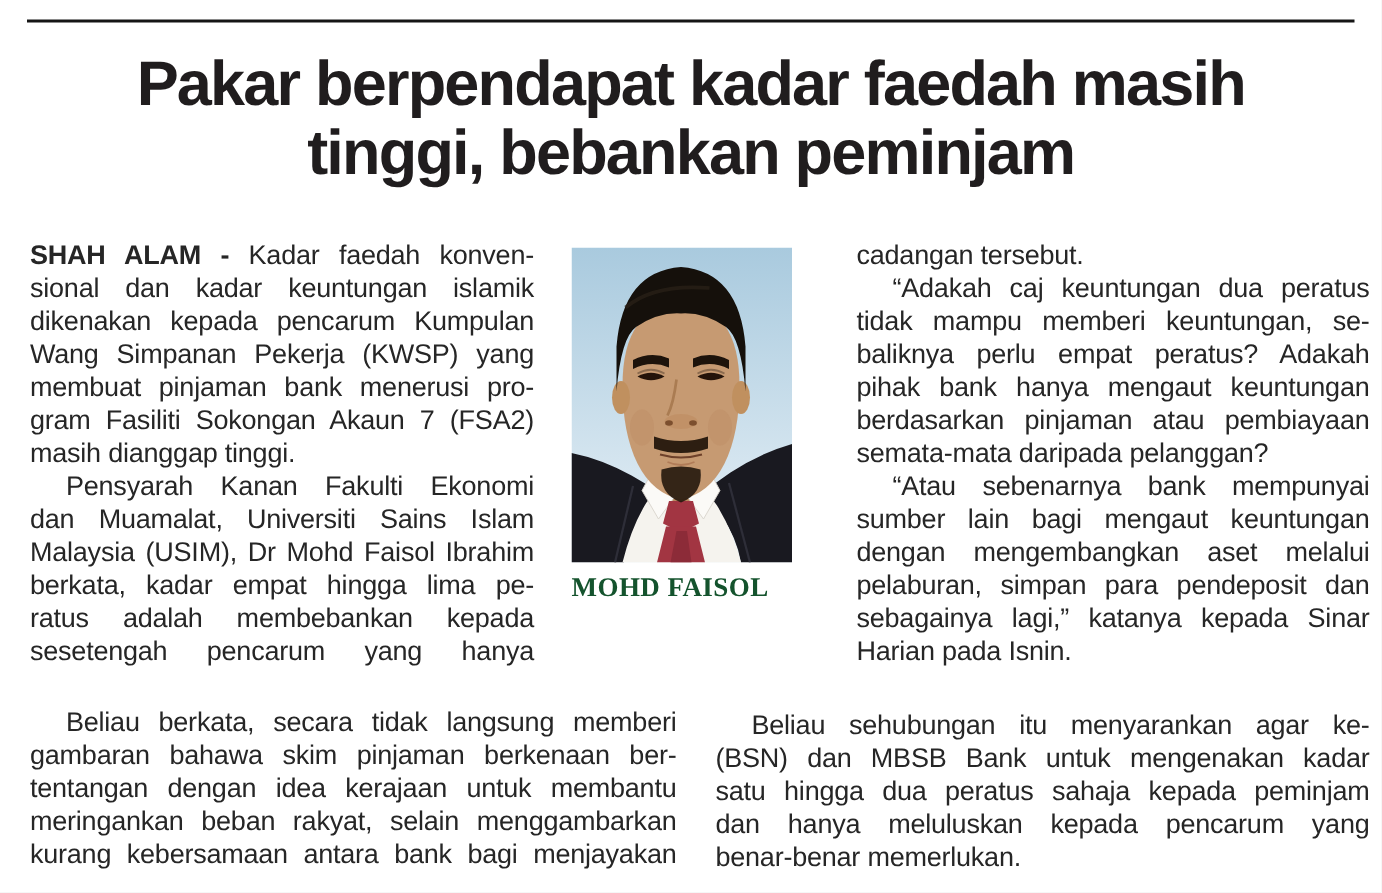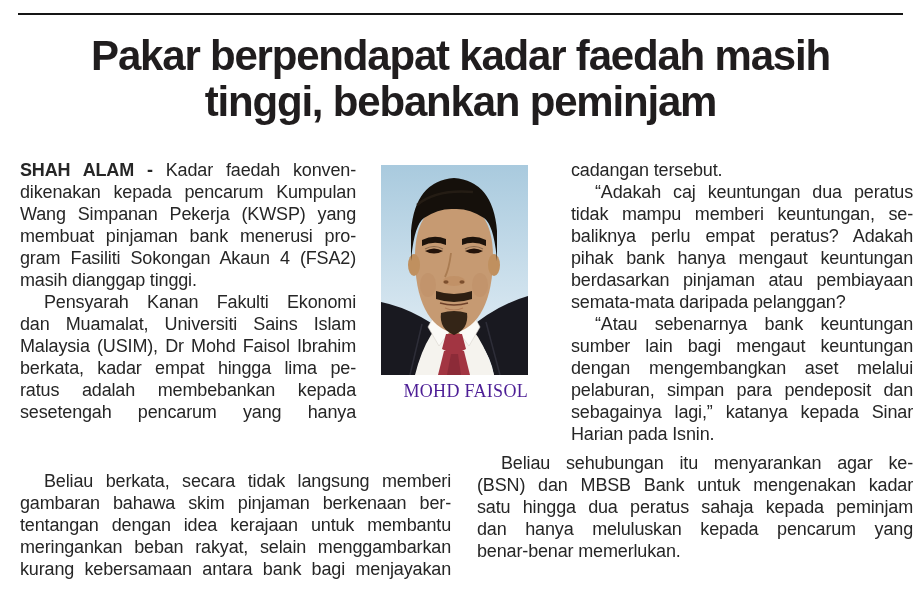--- a/index.html
+++ b/index.html
@@ -21,47 +21,48 @@
   }
   .col { position:absolute; font-size:18px; line-height:22px; letter-spacing:-0.15px; color:#262626; }
   .col .line { text-align:justify; text-align-last:justify; text-justify:inter-word; white-space:normal; }
   .col .line.last { text-align:left; text-align-last:left; }
   .col .line.ind { text-indent:24px; }
   .col .b { font-weight:bold; }
   .col .i { }
   .left-narrow  { left:20px;  top:159px; width:336px; }
   .left-wide    { left:20px;  top:470px; width:431px; }
   .right-narrow { left:571px; top:159px; width:342px; }
-  .right-wide   { left:477px; top:452px; width:436px; }
+  .right-wide   { left:477px; top:472px; width:436px; }
   .photo-fig { position:absolute; left:381px; top:165px; width:147px; height:210px; }
   .photo-fig svg { display:block; width:147px; height:210px; }
   .photo-caption {
     position:absolute; left:381px; top:381px; width:147px;
-    text-align:right; font-family:"Liberation Serif","DejaVu Serif",serif;
-    font-weight:normal; font-size:18px; letter-spacing:0.3px; color:#4c1d95;
+    text-align:left; font-family:"Liberation Serif","DejaVu Serif",serif;
+    font-weight:bold; font-size:18px; letter-spacing:0.3px; color:#14532d;
   }
 </style>
 </head>
 <body>
 
 <div class="page">
 
   <div class="top-rule"></div>
 
   <div class="headline">
     <div>Pakar berpendapat kadar faedah masih</div>
     <div>tinggi, bebankan peminjam</div>
   </div>
 
   <div class="col left-narrow">
       <div class="line"><span class="b">SHAH ALAM - </span><span>Kadar faedah konven-</span></div>
+      <div class="line"><span>sional dan kadar keuntungan islamik</span></div>
       <div class="line"><span>dikenakan kepada pencarum Kumpulan</span></div>
       <div class="line"><span>Wang Simpanan Pekerja (KWSP) yang</span></div>
       <div class="line"><span>membuat pinjaman bank menerusi pro-</span></div>
-      <div class="line"><span>gram Fasiliti Sokongan Akaun 4 (FSA2)</span></div>
+      <div class="line"><span>gram Fasiliti Sokongan Akaun 7 (FSA2)</span></div>
       <div class="line last"><span>masih dianggap tinggi.</span></div>
       <div class="line ind"><span>Pensyarah Kanan Fakulti Ekonomi</span></div>
       <div class="line"><span>dan Muamalat, Universiti Sains Islam</span></div>
       <div class="line"><span>Malaysia (USIM), Dr Mohd Faisol Ibrahim</span></div>
       <div class="line"><span>berkata, kadar empat hingga lima pe-</span></div>
       <div class="line"><span>ratus adalah membebankan kepada</span></div>
       <div class="line"><span>sesetengah pencarum yang hanya</span></div>
     </div>
   <div class="col left-wide">
       <div class="line ind"><span>Beliau berkata, secara tidak langsung memberi</span></div>
@@ -71,21 +72,21 @@
       <div class="line"><span>kurang kebersamaan antara bank bagi menjayakan</span></div>
     </div>
   <div class="col right-narrow">
       <div class="line last"><span>cadangan tersebut.</span></div>
       <div class="line ind"><span>“Adakah caj keuntungan dua peratus</span></div>
       <div class="line"><span>tidak mampu memberi keuntungan, se-</span></div>
       <div class="line"><span>baliknya perlu empat peratus? Adakah</span></div>
       <div class="line"><span>pihak bank hanya mengaut keuntungan</span></div>
       <div class="line"><span>berdasarkan pinjaman atau pembiayaan</span></div>
       <div class="line last"><span>semata-mata daripada pelanggan?</span></div>
-      <div class="line ind"><span>“Atau sebenarnya bank keuntungan</span></div>
+      <div class="line ind"><span>“Atau sebenarnya bank mempunyai</span></div>
       <div class="line"><span>sumber lain bagi mengaut keuntungan</span></div>
       <div class="line"><span>dengan mengembangkan aset melalui</span></div>
       <div class="line"><span>pelaburan, simpan para pendeposit dan</span></div>
       <div class="line"><span>sebagainya lagi,” katanya kepada </span><span class="i">Sinar</span></div>
       <div class="line last"><span class="i">Harian</span><span> pada Isnin.</span></div>
     </div>
   <div class="col right-wide">
       <div class="line ind"><span>Beliau sehubungan itu menyarankan agar ke-</span></div>
       <div class="line"><span>(BSN) dan MBSB Bank untuk mengenakan kadar</span></div>
       <div class="line"><span>satu hingga dua peratus sahaja kepada peminjam</span></div>

